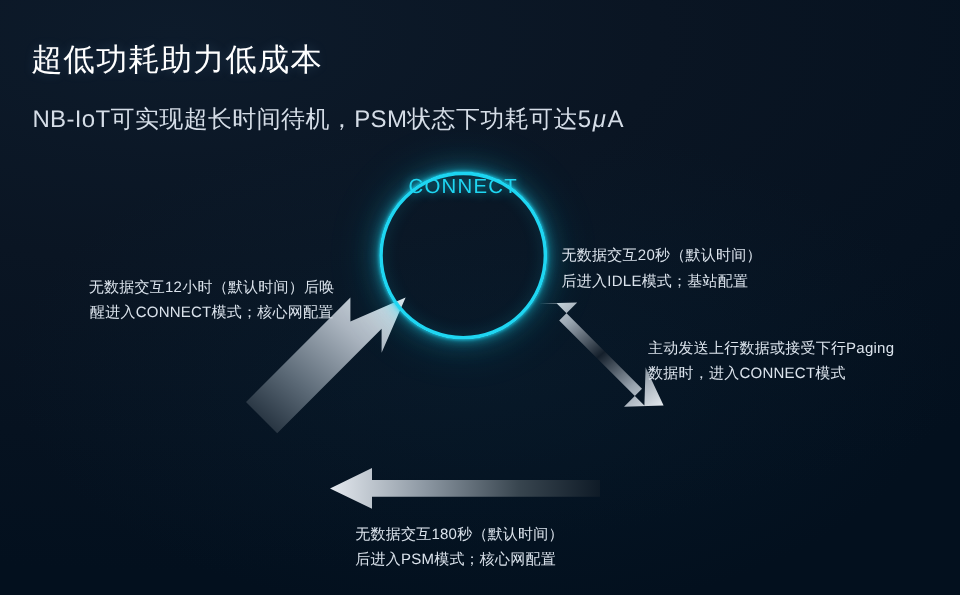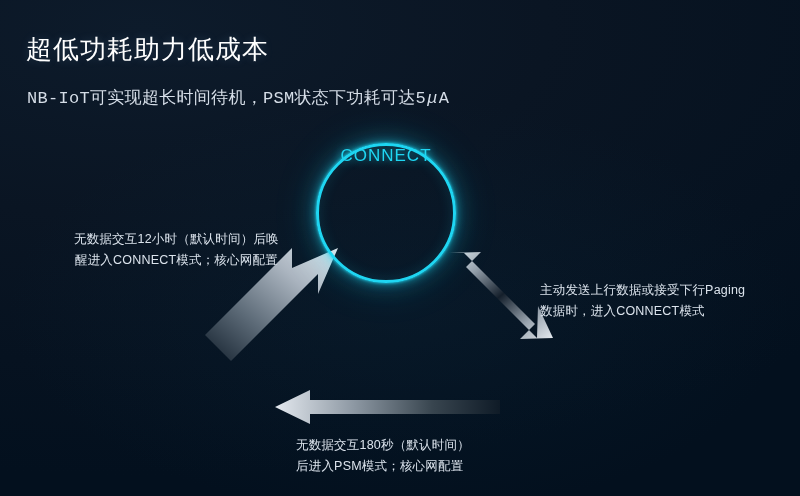--- a/index.html
+++ b/index.html
@@ -27,24 +27,23 @@
   
   .title {
     position:absolute; left:26px; top:32px;
     font-size:26px; font-weight:normal; letter-spacing:1px;
     color:#ffffff;
     text-shadow:0 0 10px rgba(150,200,255,0.18);
     z-index:6;
   }
   .subtitle {
     position:absolute; left:27px; top:86px;
-    font-size:17px; font-weight:normal; letter-spacing:0.3px;
+    font-size:20px; font-weight:normal; letter-spacing:0.3px;
     color:#d5dde7;
     z-index:6;
-    font-family:Liberation Mono, monospace;
   }
   .subtitle .mu{ font-style:italic; padding:0 1px; }
 
   
   .node {
     position:absolute;
     border-radius:50%;
     display:flex; align-items:flex-start; justify-content:center;
     z-index:5;
   }
@@ -157,20 +156,22 @@
 
   <div class="node node-connect">
     <span class="label">CONNECT</span>
   </div>
 
 
 
   <div class="caption cap-wake">无数据交互12小时（默认时间）后唤
 醒进入CONNECT模式；核心网配置</div>
 
+  <div class="caption cap-idle">无数据交互20秒（默认时间）
+后进入IDLE模式；基站配置</div>
 
   <div class="caption cap-conn">主动发送上行数据或接受下行Paging
 数据时，进入CONNECT模式</div>
 
   <div class="caption cap-psm">无数据交互180秒（默认时间）
 后进入PSM模式；核心网配置</div>
 
 </div>
 
 </body></html>

